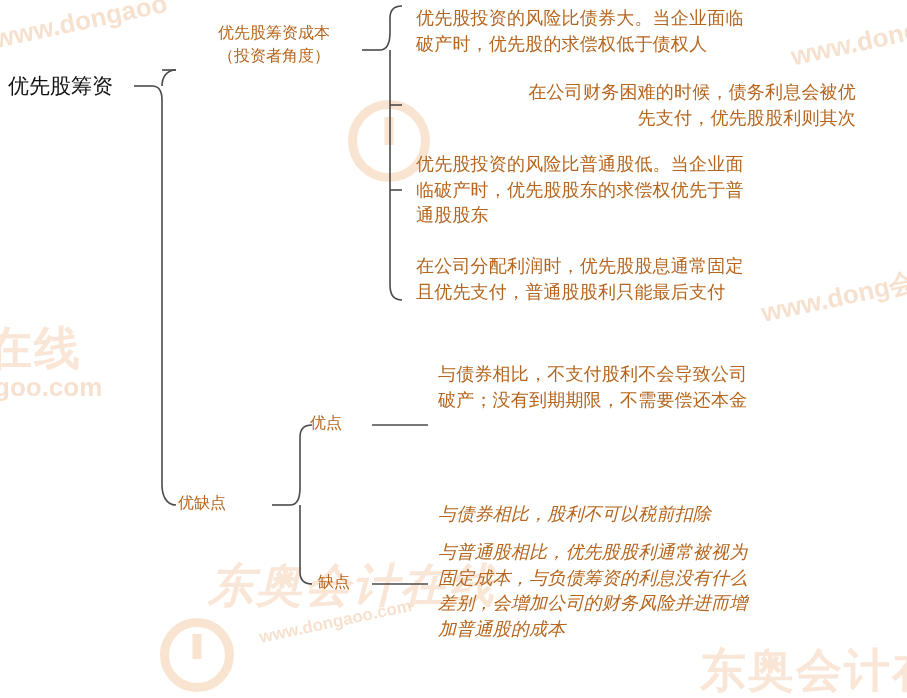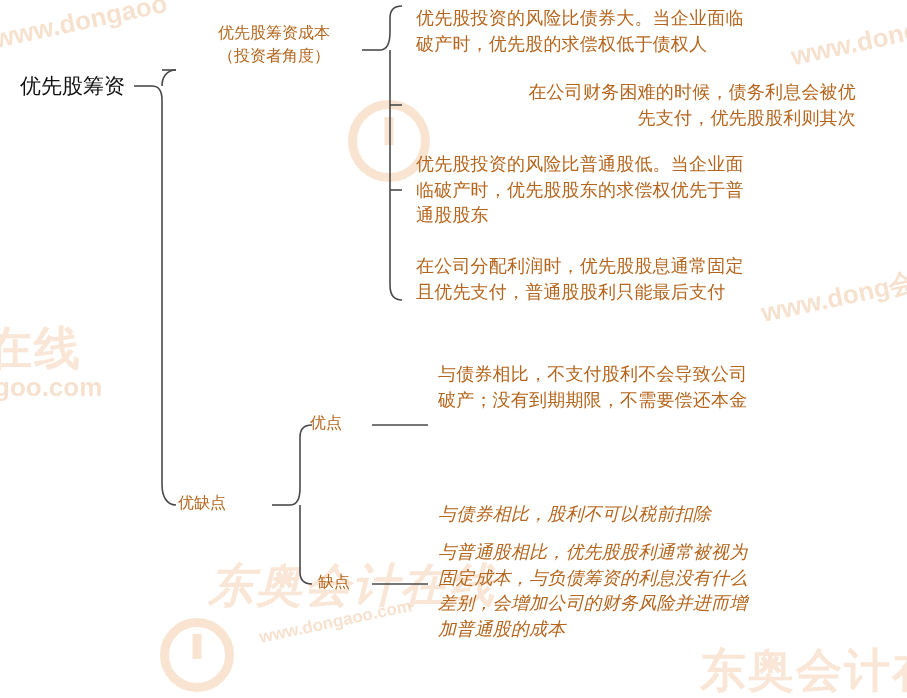--- a/index.html
+++ b/index.html
@@ -120,21 +120,21 @@
       <path d="M272,505 L290,505"></path>
       <path d="M290,505 C298,505 300,498 300,488 L300,437 C300,429 304,425 312,425"></path>
       <path d="M300,505 L300,572 C300,580 304,584 312,584"></path>
 
       <path d="M372,425 L428,425"></path>
 
       <path d="M372,584 L428,584"></path>
     </g>
   </svg>
 
-  <div class="node lvl1" style="left:20px; top:72px;">优先股筹资</div>
+  <div class="node lvl1" style="left:8px; top:72px;">优先股筹资</div>
 
   <div class="node lvl2" style="left:182px; top:22px; text-align:center; width:184px;">优先股筹资成本
 （投资者角度）</div>
 
   <div class="node leaf" style="left:416px; top:6px; width:440px;">优先股投资的风险比债券大。当企业面临
 破产时，优先股的求偿权低于债权人</div>
   <div class="node leaf" style="left:416px; top:80px; width:440px;text-align:right;">在公司财务困难的时候，债务利息会被优
 先支付，优先股股利则其次</div>
   <div class="node leaf" style="left:416px; top:254px; width:442px;">在公司分配利润时，优先股股息通常固定
 且优先支付，普通股股利只能最后支付</div>

